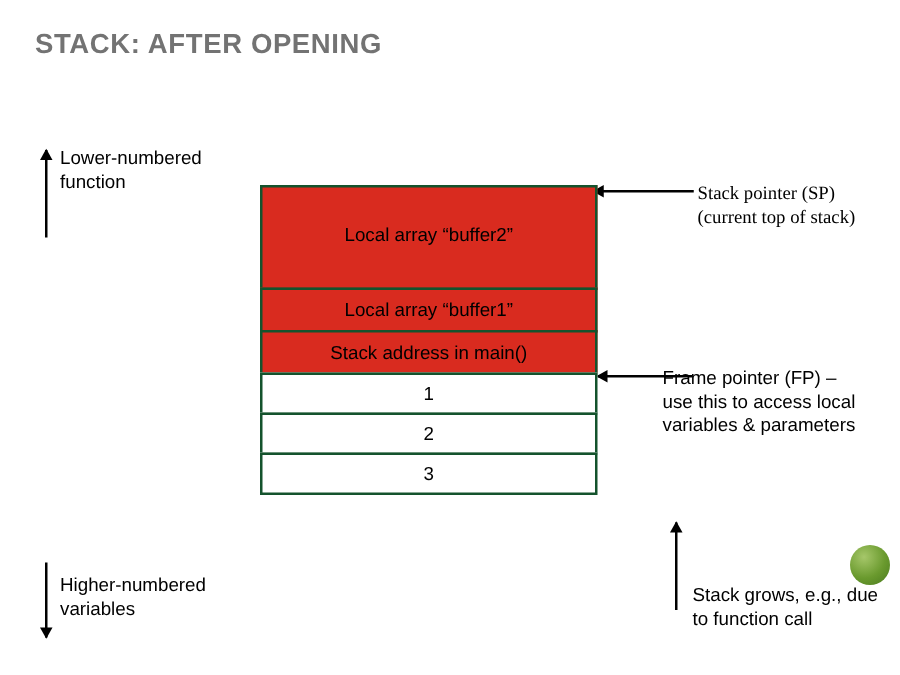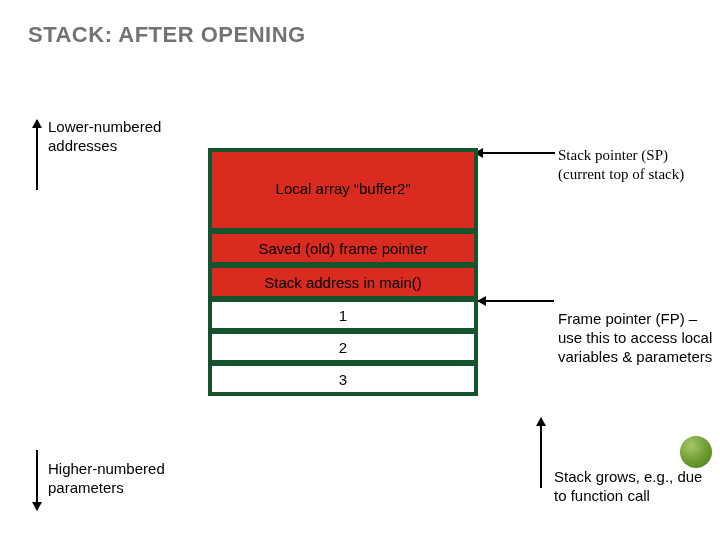--- a/index.html
+++ b/index.html
@@ -23,31 +23,31 @@
   }
   .label {
     position: absolute;
     font-size: 15px;
     color: #000;
     line-height: 1.25;
   }
   .lower-label { top: 118px; left: 48px; width: 150px; }
   .higher-label { top: 460px; left: 48px; width: 150px; }
   .sp-label { top: 146px; left: 558px; width: 160px; font-family: Liberation Serif, serif; }
-  .fp-label { top: 294px; left: 558px; width: 160px; margin-top: 16px; }
+  .fp-label { top: 294px; left: 530px; width: 160px; }
   .grow-label { top: 468px; left: 554px; width: 165px; }
 
   .stack {
     position: absolute;
     top: 150px;
     left: 208px;
     width: 270px;
   }
   .cell {
-    border: 4px solid #14532d;
+    border: 2px solid #14532d;
     text-align: center;
     font-size: 15px;
     color: #000;
     display: flex;
     align-items: center;
     justify-content: center;
     margin-top: -2px;
     background: #fff;
     padding: 6px 4px;
   }
@@ -104,22 +104,22 @@
     width: 32px; height: 32px;
     border-radius: 50%;
     background: radial-gradient(circle at 35% 30%, #a6c76a, #6a9a2e 55%, #4a7a1e);
   }
 </style>
 </head>
 <body>
 
 <div class="title">STACK: AFTER OPENING</div>
 
-<div class="label lower-label">Lower-numbered addresses</div>
-<div class="label higher-label">Higher-numbered parameters</div>
+<div class="label lower-label">Lower-numbered function</div>
+<div class="label higher-label">Higher-numbered variables</div>
 <div class="label sp-label">Stack pointer (SP) (current top of stack)</div>
 <div class="label fp-label">Frame pointer (FP) – use this to access local variables &amp; parameters</div>
 <div class="label grow-label">Stack grows, e.g., due to function call</div>
 
 <div class="varrow left-up">
     <div class="ahead-up"></div>
   </div>
 <div class="varrow left-down">
     <div class="ahead-down"></div>
   </div>
@@ -132,21 +132,21 @@
   </div>
 <div class="harrow fp-arrow">
     <div class="ahead-left"></div>
   </div>
 
 <div class="stack">
   <div class="cell red tall">
       <span>Local array “buffer2”</span>
     </div>
   <div class="cell red h36">
-      <span>Saved (old) frame pointer</span>
+      <span>Local array “buffer1”</span>
     </div>
   <div class="cell red h36">
       <span>Stack address in main()</span>
     </div>
   <div class="cell h34">
       <span>1</span>
     </div>
   <div class="cell h34">
       <span>2</span>
     </div>

